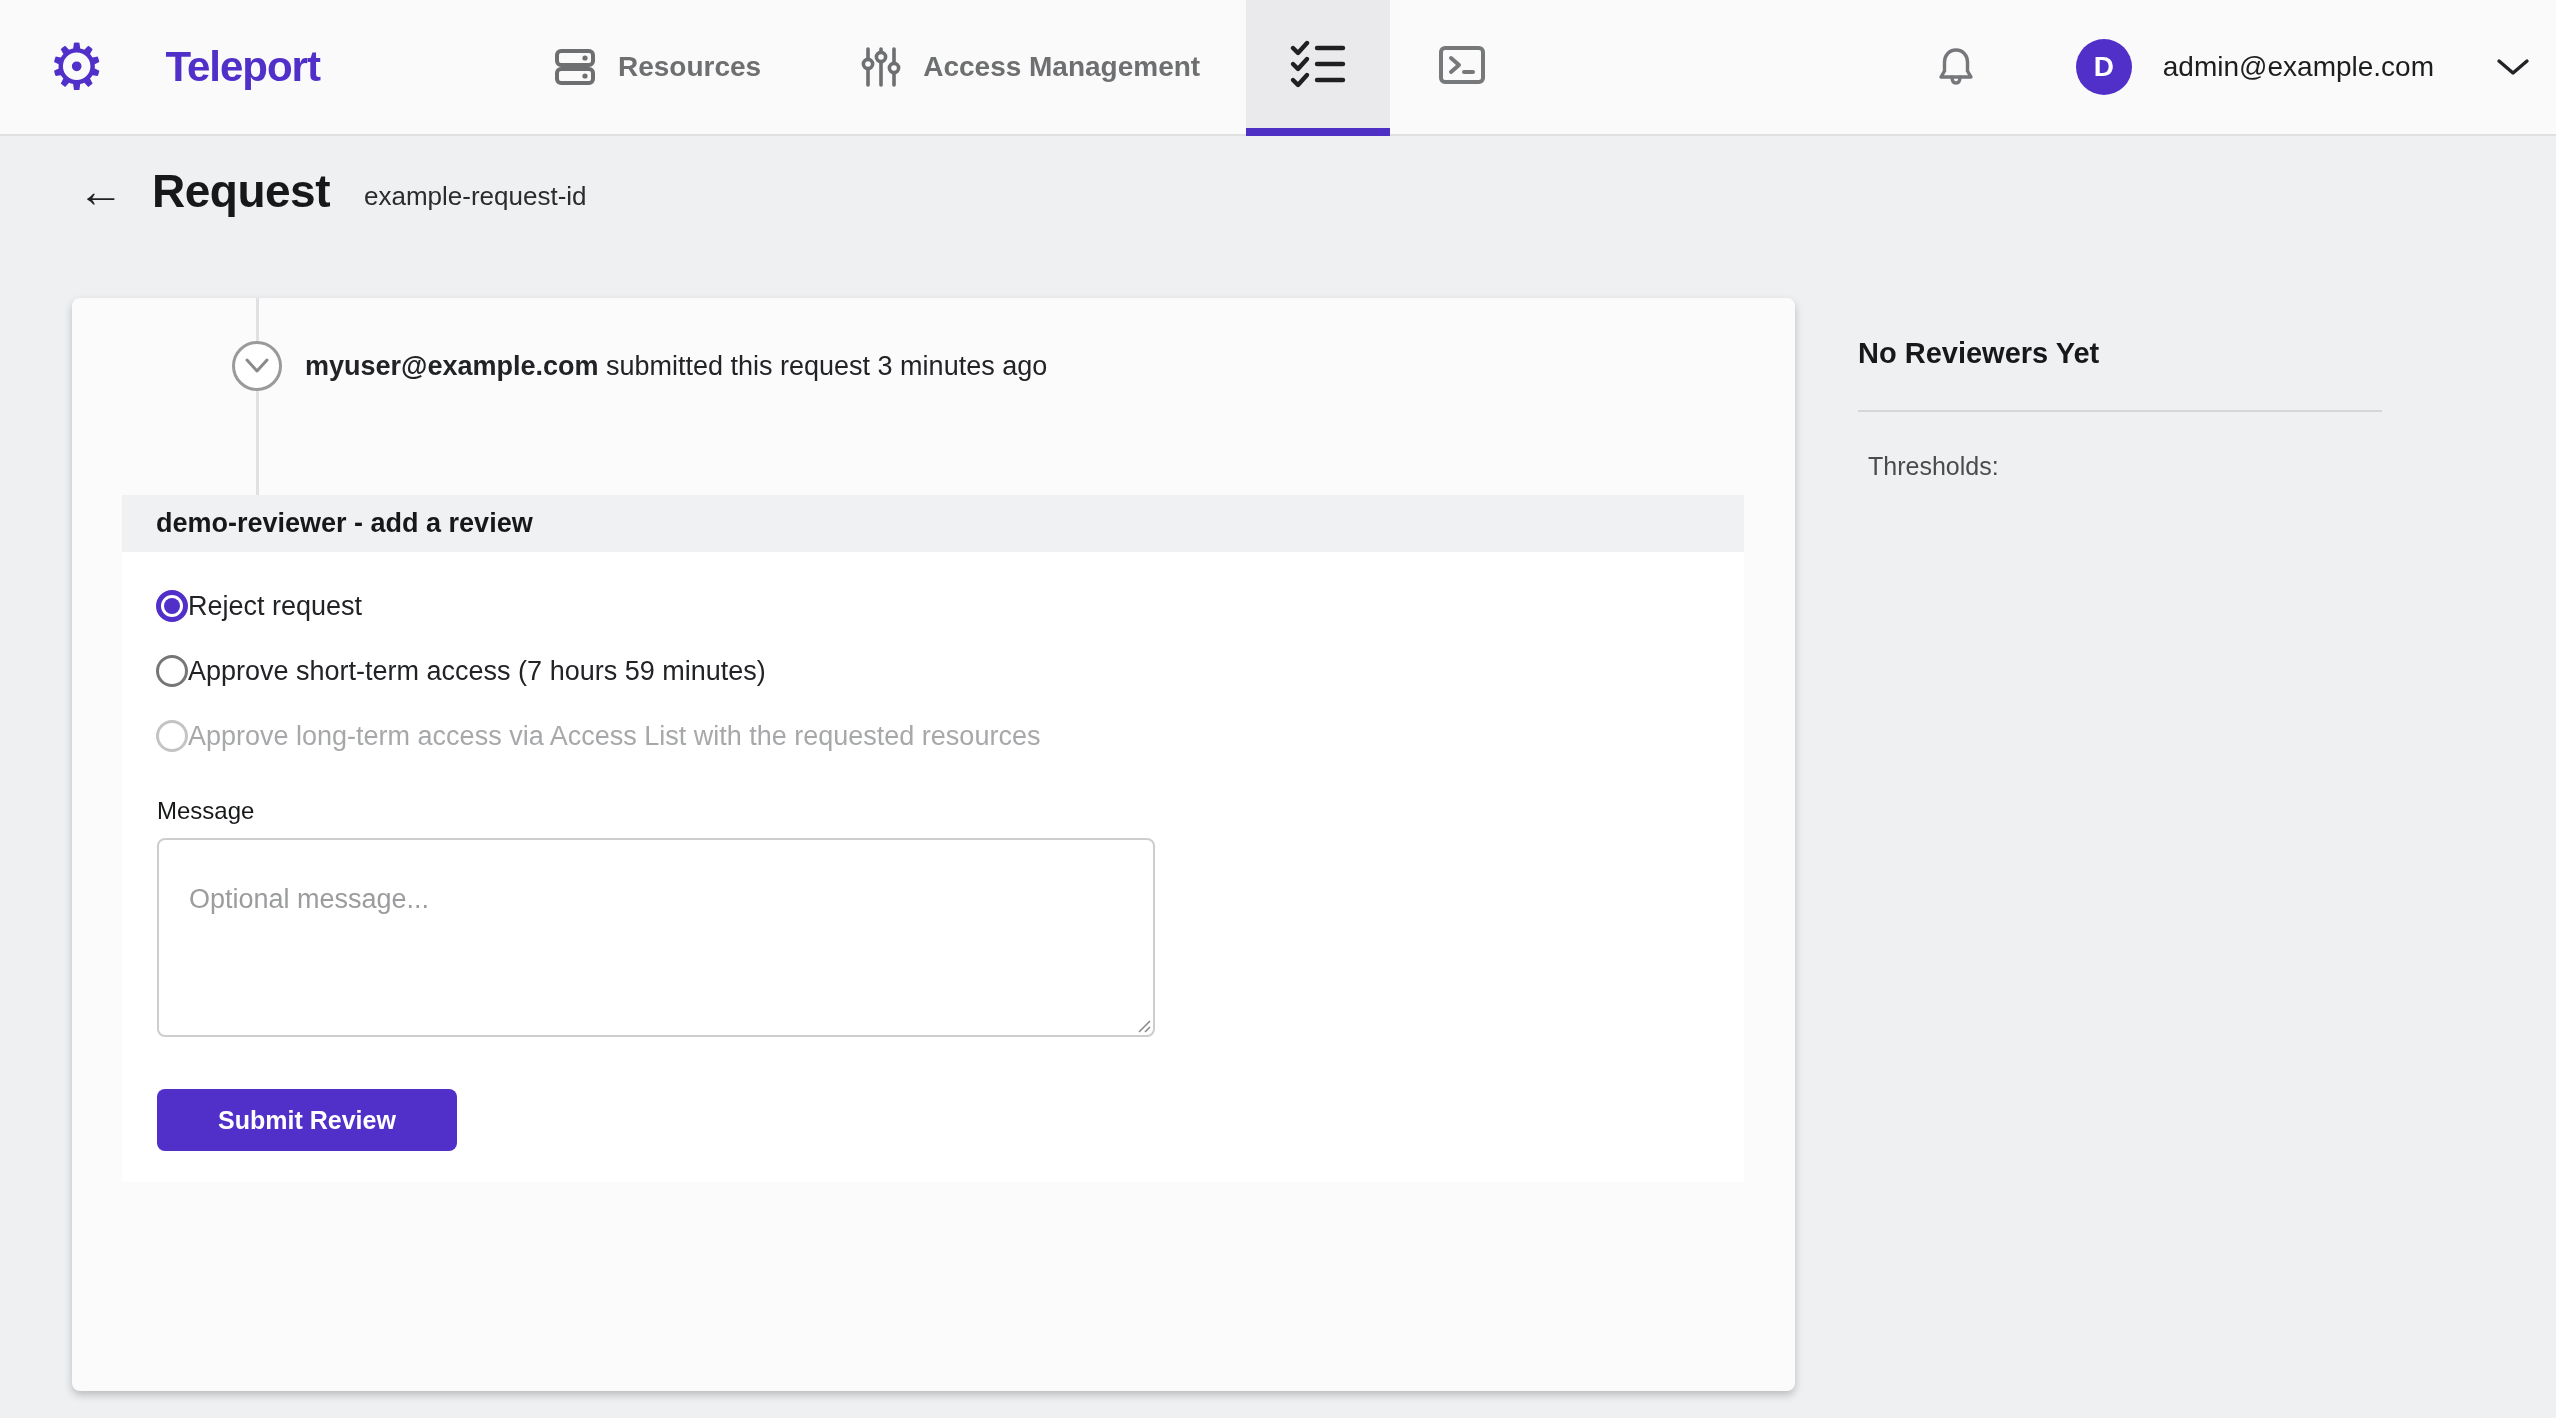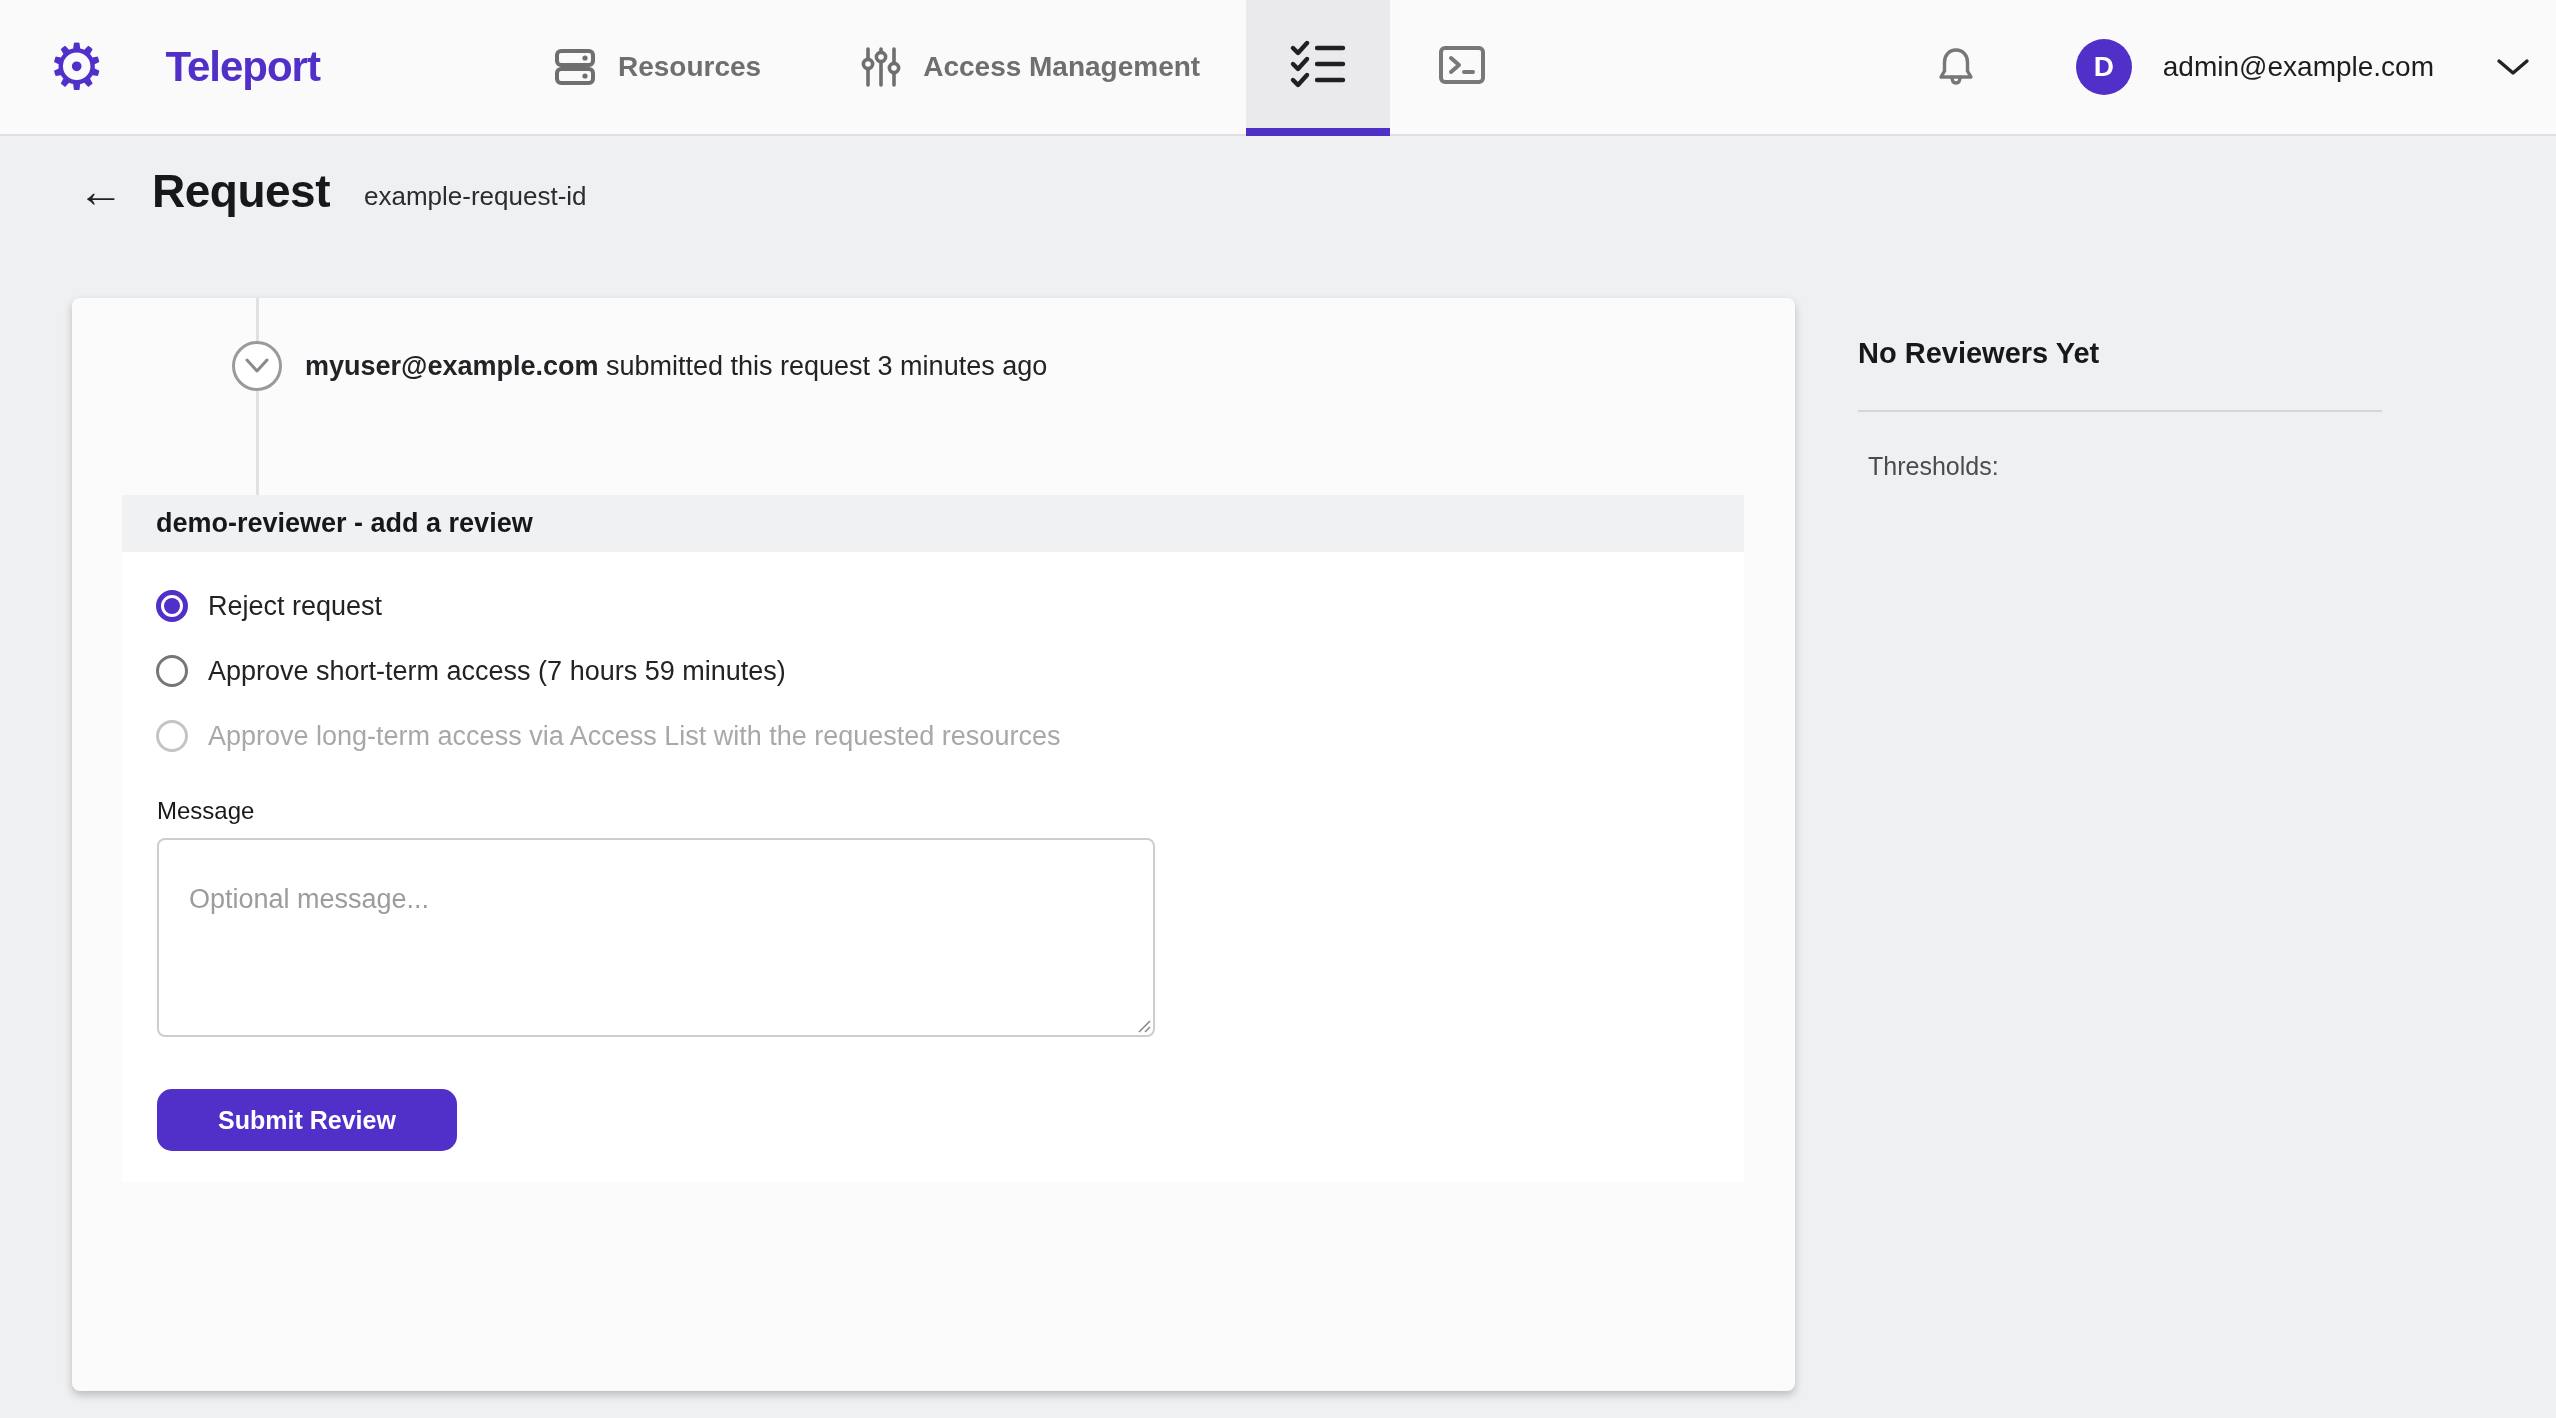--- a/index.html
+++ b/index.html
@@ -48,31 +48,31 @@
   .tl-line { position:absolute; left:184px; top:0; width:3px; height:197px; background:#E1E1E3; }
   .tl-circle { position:absolute; left:160px; top:43px; width:50px; height:50px; background:#FFFFFF; border:3px solid #9A9A9C; border-radius:50%; display:flex; align-items:center; justify-content:center; cursor:pointer; }
   .tl-event { position:absolute; left:233px; top:53px; font-size:27px; color:#222326; }
   .tl-event b { font-weight:bold; }
 
   
   .review-box { position:absolute; left:50px; top:197px; width:1622px; height:687px; background:#FFFFFF; }
   .review-header { height:57px; background:#F0F1F3; display:flex; align-items:center; padding-left:34px; font-size:27px; font-weight:bold; color:#17181A; }
   .review-body { position:relative; height:630px; }
   .options { position:absolute; left:34px; top:36px; display:flex; flex-direction:column; gap:29px; }
-  .option { display:flex; align-items:center; gap:20px; font-size:27px; color:#222326; cursor:pointer; height:36px; }
+  .option { display:flex; align-items:center; font-size:27px; color:#222326; cursor:pointer; height:36px; }
   .radio { width:32px; height:32px; border-radius:50%; border:3px solid #767679; background:#FFFFFF; position:relative; flex:none; }
   .option.selected .radio { border:5px solid #512FC9; }
   .option.selected .radio::after { content:""; position:absolute; left:50%; top:50%; width:16px; height:16px; margin:-8px 0 0 -8px; background:#512FC9; border-radius:50%; }
   .option.disabled { color:#A7A8AA; cursor:default; }
   .option.disabled .radio { border-color:#C4C4C7; }
   .msg-label { position:absolute; left:35px; top:245px; font-size:24px; color:#17181A; }
   .msg-area { position:absolute; left:35px; top:286px; width:998px; height:199px; border:2px solid #CDCDCF; border-radius:8px; background:#FFFFFF; font-family:"Liberation Sans",sans-serif; font-size:27px; color:#222326; padding:44px 30px; resize:none; outline:none; }
   .msg-area::placeholder { color:#9B9C9E; }
   .resize-handle { position:absolute; left:1014px; top:466px; pointer-events:none; }
-  .submit-btn { position:absolute; left:35px; top:537px; width:300px; height:62px; background:#512FC9; color:#FFFFFF; border:none; border-radius:15px; font-size:25px; font-weight:bold; font-family:"Liberation Sans",sans-serif; cursor:pointer; }
+  .submit-btn { position:absolute; left:35px; top:537px; width:300px; height:62px; background:#512FC9; color:#FFFFFF; border:none; border-radius:8px; font-size:25px; font-weight:bold; font-family:"Liberation Sans",sans-serif; cursor:pointer; }
 
   
   .side { position:absolute; left:1858px; top:300px; width:524px;margin-top:37px; }
   .side-heading { font-size:29px; font-weight:bold; color:#17181A; }
   .side-divider { margin-top:40px; width:524px; height:0; border-top:2px solid #D6D6D8; }
   .side-thresholds { margin-top:40px; margin-left:10px; font-size:25px; color:#4A4B4D; }
 </style>
 </head>
 <body>
 

